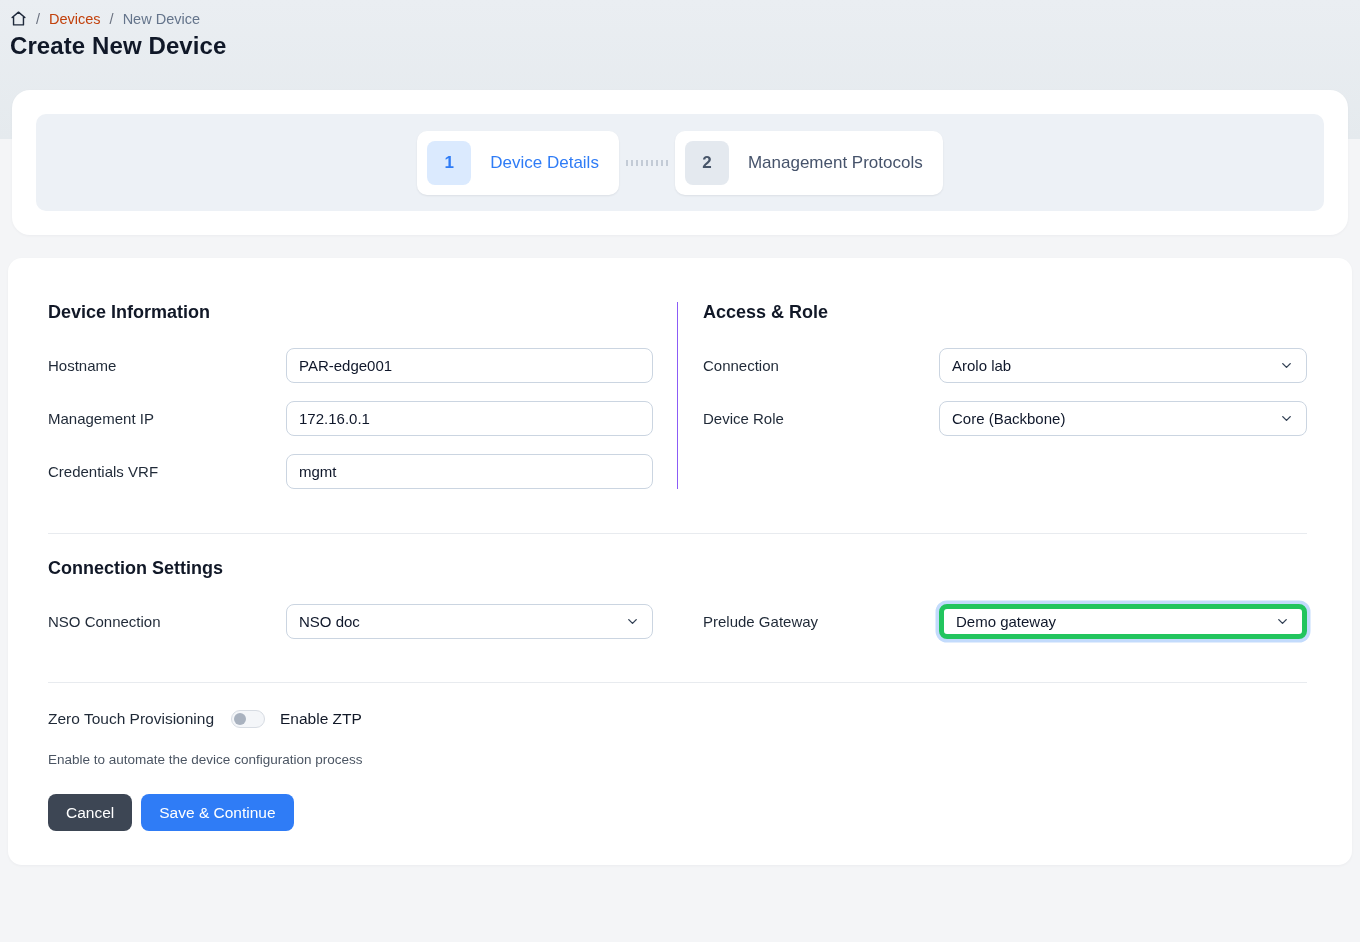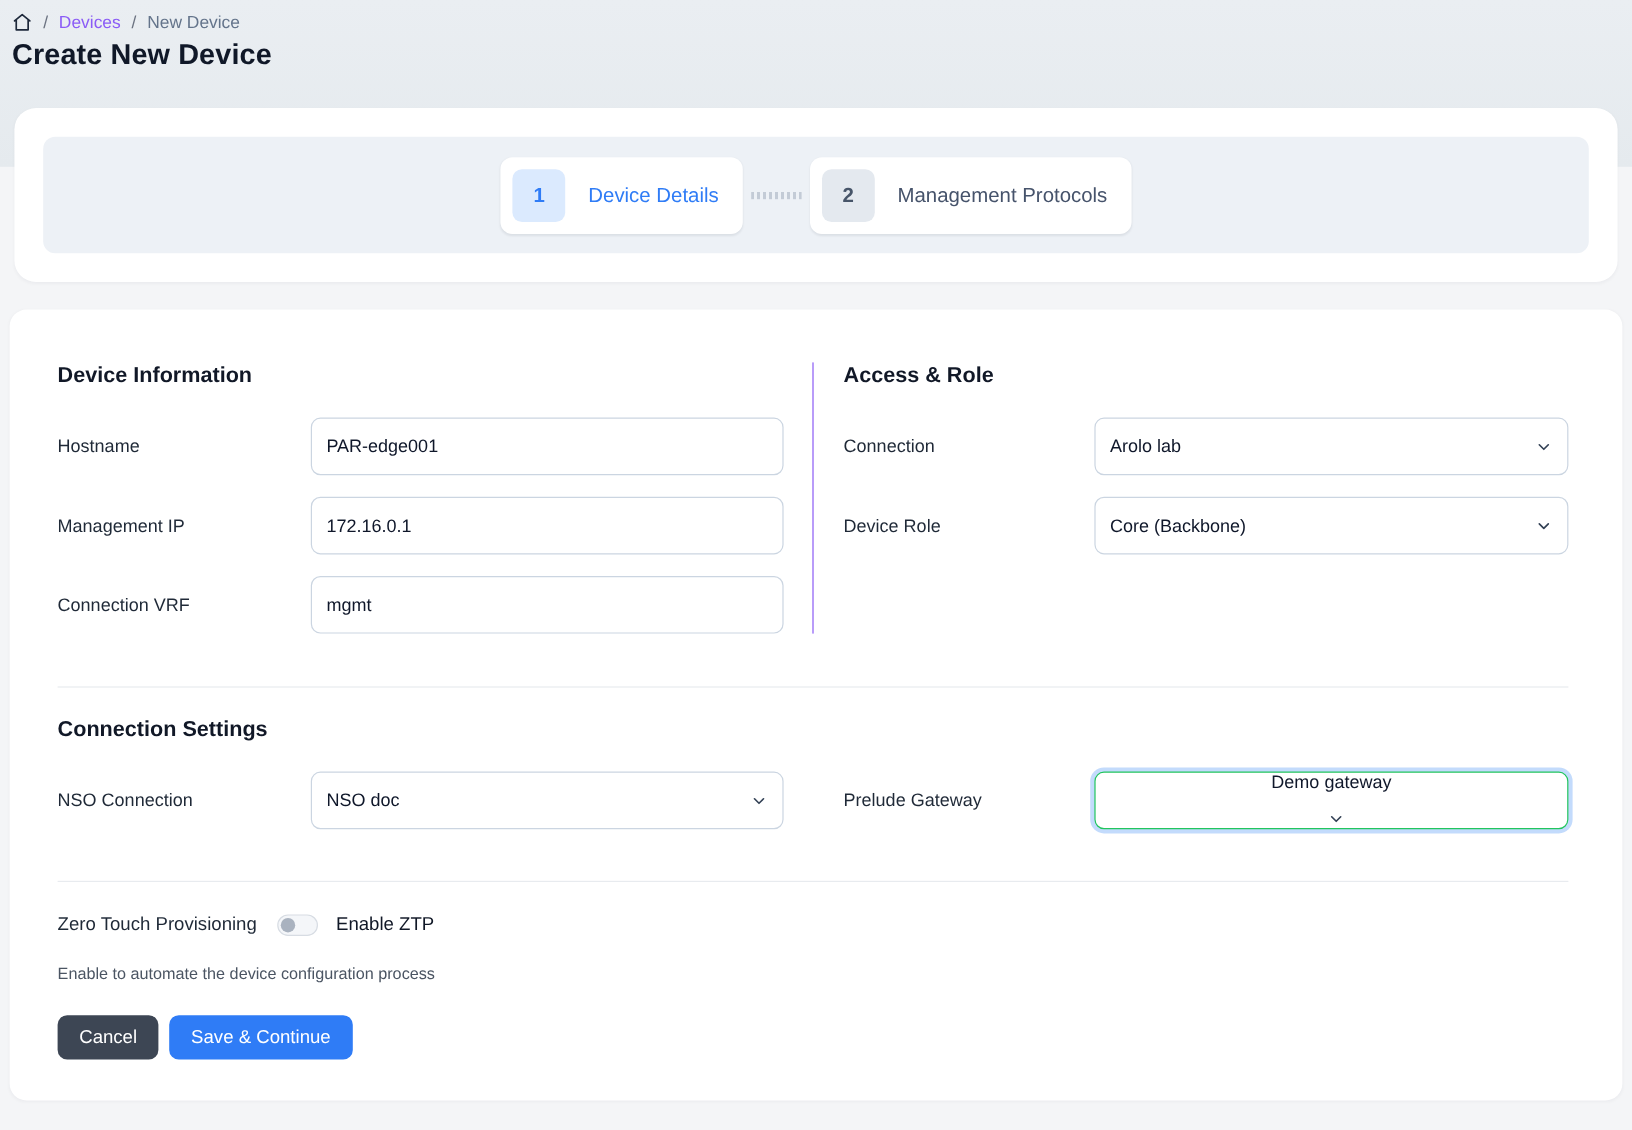--- a/index.html
+++ b/index.html
@@ -16,21 +16,21 @@
     background: linear-gradient(180deg, #eaeef2 0%, #e5eaee 100%);
     z-index: 0;
   }
   .content { position: relative; z-index: 1; }
 
   
   .topbar { padding: 10px 0 0 10px; }
   .breadcrumb { display: flex; align-items: center; gap: 9px; font-size: 14.5px; }
   .breadcrumb .home-icon { display: inline-flex; color: #1e293b; cursor: pointer; }
   .breadcrumb .sep { color: #6b7280; }
-  .breadcrumb .crumb { color: #8b5cf6; cursor: pointer; }
+  .breadcrumb .crumb { color: #c2410c; cursor: pointer; }
   .breadcrumb .crumb.current { color: #64748b; cursor: default; }
   .page-title { font-size: 24px; font-weight: bold; color: #101828; margin-top: 5px; letter-spacing: 0.1px; }
 
   
   .stepper-card {
     margin: 30px 12px 0 12px;
     background: #ffffff;
     border-radius: 18px;
     padding: 24px;
     box-shadow: 0 1px 3px rgba(16,24,40,0.04);
@@ -80,40 +80,40 @@
   .col-right { border-left: 1px solid #8b5cf6; padding-left: 25px; }
   .two-col.no-divider .col-right { border-left: 1px solid transparent; }
   .col-left { padding-right: 24px; }
 
   .field-row { display: flex; align-items: center; margin-bottom: 18px; }
   .field-row:last-child { margin-bottom: 0; }
   .field-label { flex: 0 0 211px; font-size: 15px; color: #1f2937; }
   .col-right .field-label { flex: 0 0 209px; }
 
   .text-input, .select {
-    flex: 1; height: 48px;
+    flex: 1; height: 35px;
     border: 1px solid #cbd5e1;
     border-radius: 8px;
     background: #fff;
     font-family: "Liberation Sans", sans-serif;
     font-size: 15px;
     color: #0f172a;
     padding: 0 12px;
     width: 100%;
     outline: none;
+    margin-left: 27px;
   }
   .select {
     display: flex; align-items: center; justify-content: space-between;
     cursor: pointer;
   }
   .select .chev { color: #334155; display: inline-flex; margin-left: 8px; }
   .select.focused {
-    border: 1px solid #22c55e;
+    border: 5px solid #22c55e;
     box-shadow: 0 0 0 3.5px #c3dbfc;
-    flex-direction: column;
   }
 
   .hr { border: none; border-top: 1px solid #e8ebef; margin-top: 44px; }
   .cs-title { margin-top: 24px; }
 
   
   .hr2 { border: none; border-top: 1px solid #e8ebef; margin-top: 43px; }
   .ztp-row { display: flex; align-items: center; margin-top: 27px; }
   .ztp-label { font-size: 15.5px; color: #1f2937; }
   .toggle {
@@ -185,21 +185,21 @@
           <label class="field-label">Hostname</label>
           <input class="text-input" type="text" value="PAR-edge001" style="">
         </div>
 
         <div class="field-row">
           <label class="field-label">Management IP</label>
           <input class="text-input" type="text" value="172.16.0.1" style="">
         </div>
 
         <div class="field-row">
-          <label class="field-label">Connection VRF</label>
+          <label class="field-label">Credentials VRF</label>
           <input class="text-input" type="text" value="mgmt" style="">
         </div>
 
       </div>
 
       <div class="col-right">
         <div class="section-title">Access &amp; Role</div>
 
         <div class="field-row">
           <label class="field-label">Connection</label>

